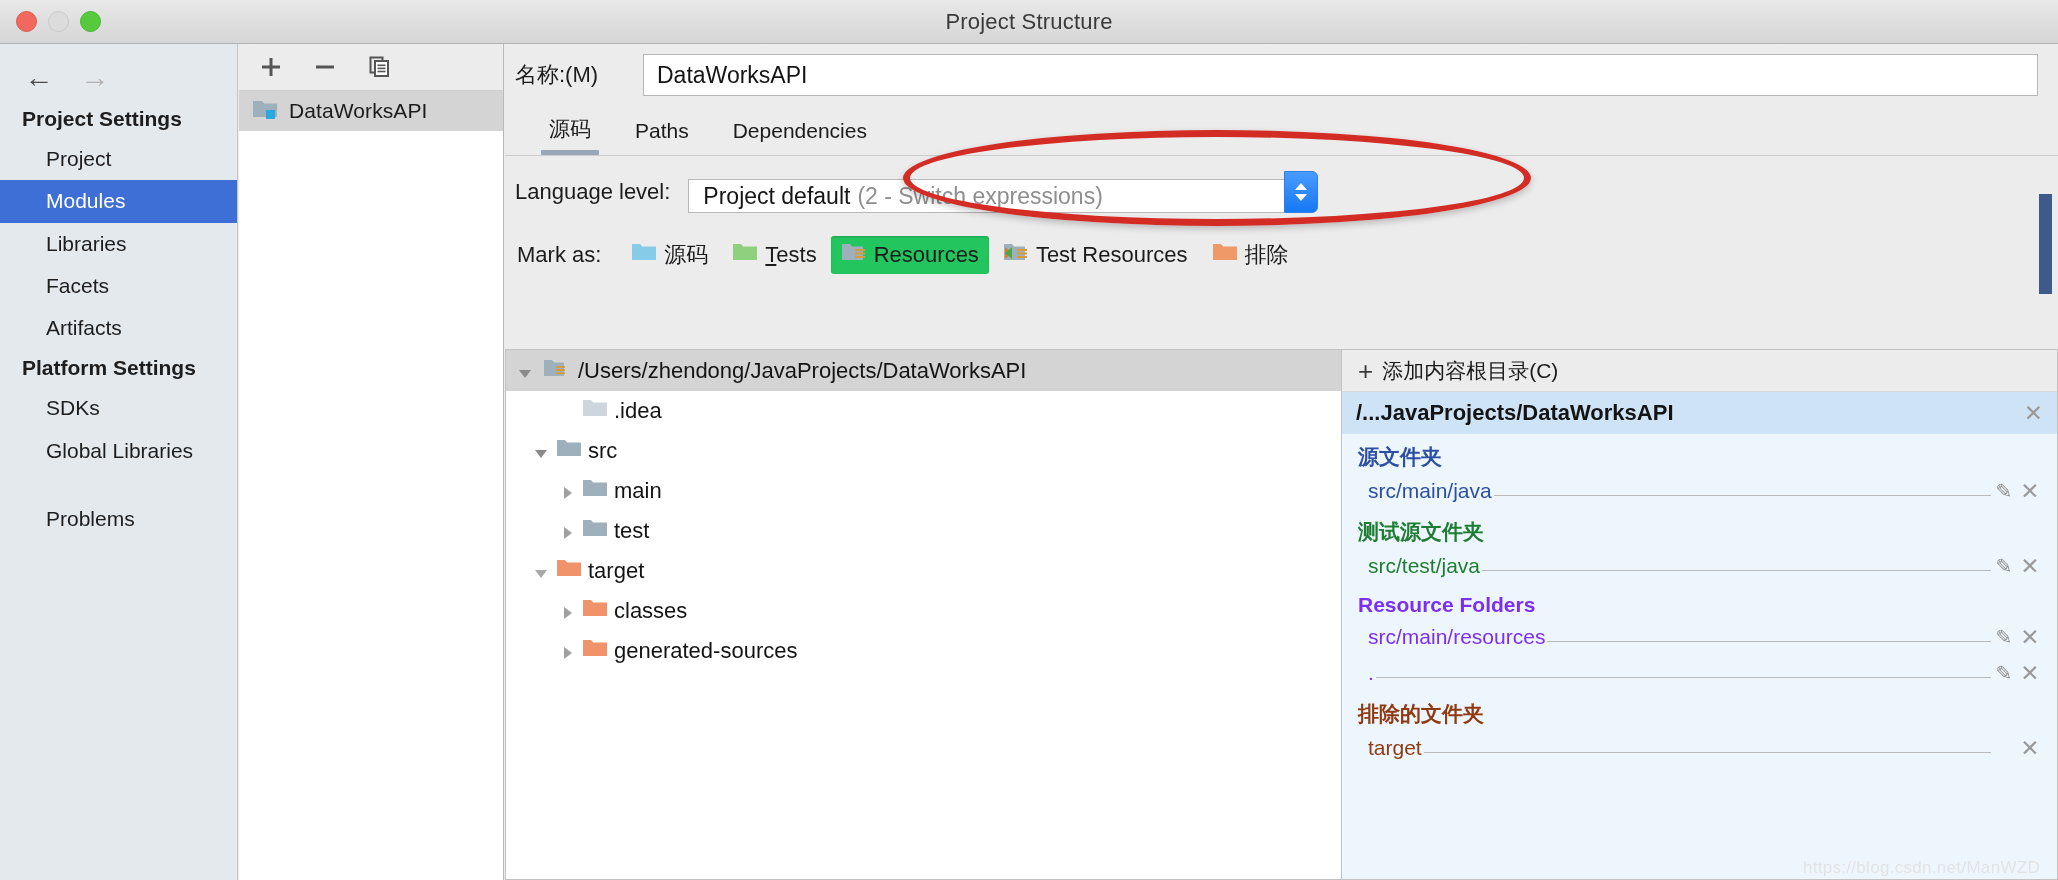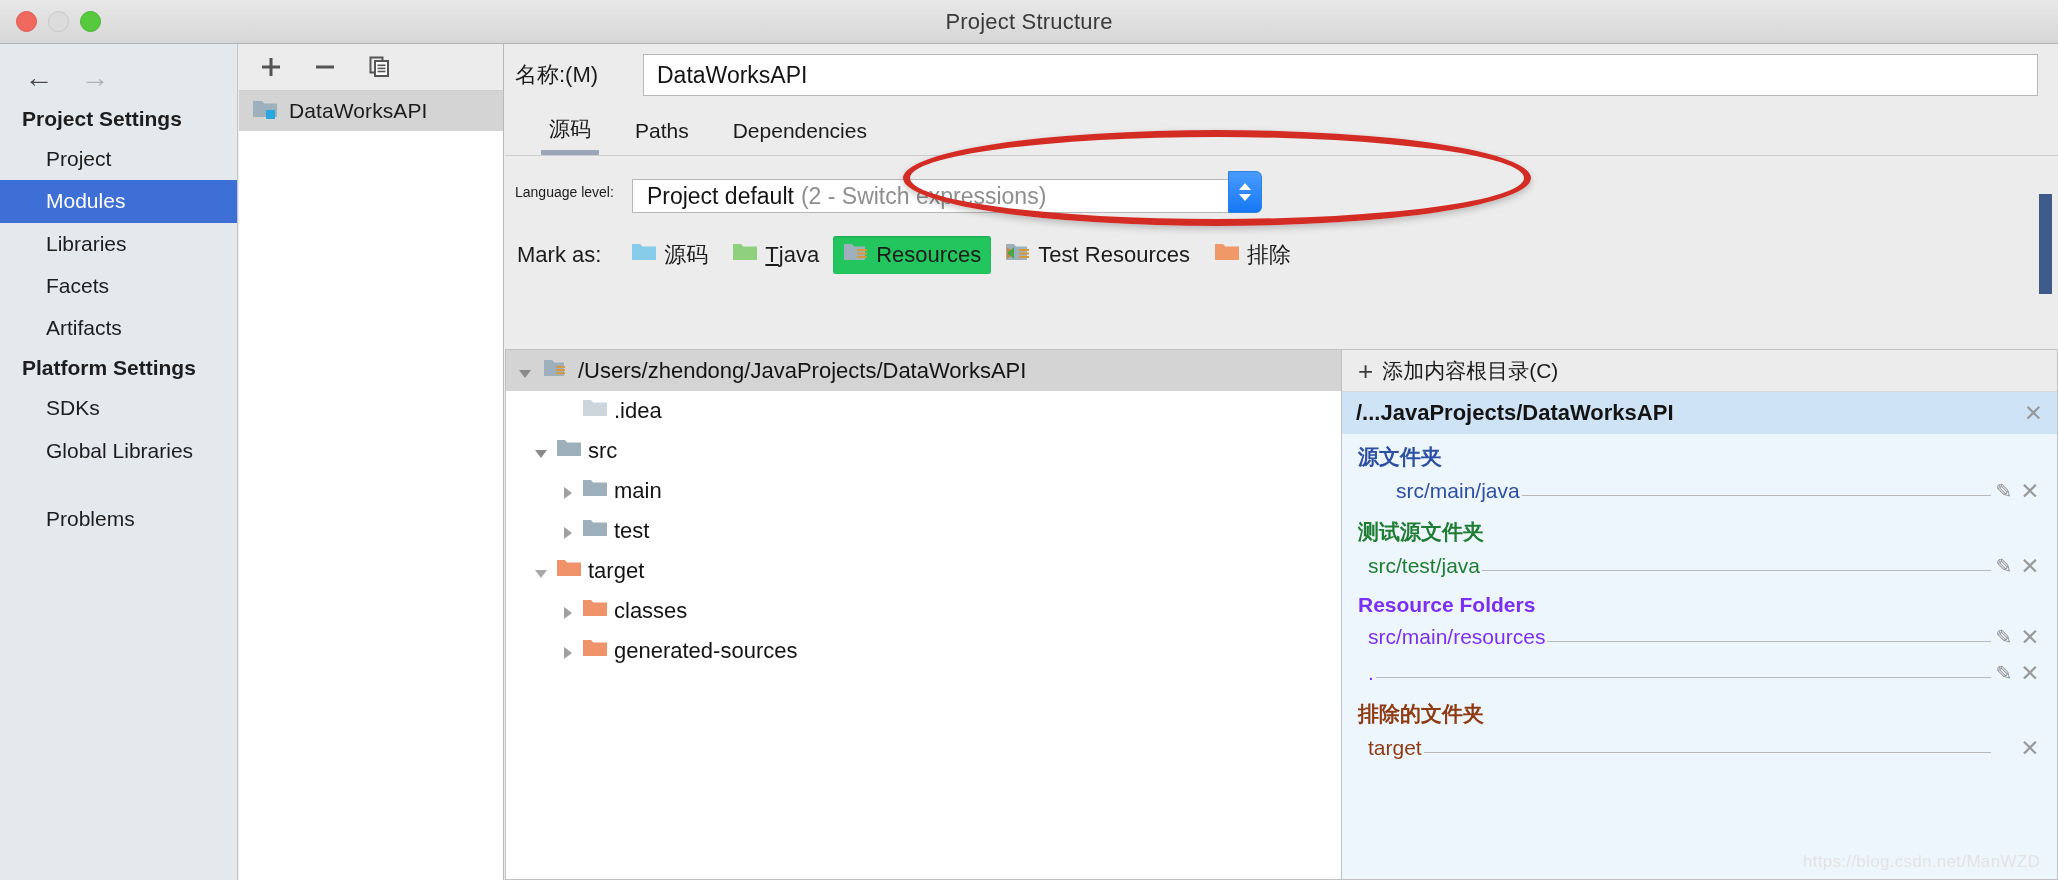--- a/index.html
+++ b/index.html
@@ -95,21 +95,21 @@
     font-size: 21px; color: #1b1b1b; padding: 0 22px 12px 22px;
     position: relative;
   }
   .tab.active::after {
     content: ""; position: absolute; left: 14px; right: 14px; bottom: 0;
     height: 5px; background: #9aa7b8; border-radius: 1px;
   }
 
   
   .langrow { display: flex; align-items: center; height: 72px; padding-left: 10px; position: relative; }
-  .langlabel { font-size: 14px; color: #1b1b1b; }
+  .langlabel { font-size: 22px; color: #1b1b1b; }
   .langcombo {
     margin-left: 18px; position: relative; display: flex; align-items: stretch;
     width: 630px; height: 42px;
   }
   .langfield {
     flex: 1; background: #ffffff; border: 1px solid #b7b7b7; border-right: none;
     display: flex; align-items: center; padding-left: 14px; gap: 7px;
     font-size: 23px; white-space: nowrap; overflow: hidden; margin-top: 8px;
   }
   .lang-main { color: #141414; }
@@ -177,38 +177,38 @@
   }
   .grp-title { font-size: 21px; font-weight: bold; padding: 9px 0 2px 16px; }
   .grp-src   { color: #2b4fa2; }
   .grp-test  { color: #1e7d32; }
   .grp-res   { color: #7b2ff2; }
   .grp-exc   { color: #8f3a12; }
   .pathrow {
     display: flex; align-items: center; gap: 0; padding: 3px 14px 3px 26px; height: 36px;
   }
   .pathtext { font-size: 21px; white-space: nowrap; }
-  .p-src  { color: #2b4fa2; margin-left: 28px; }
+  .p-src  { color: #2b4fa2; }
   .p-test { color: #1e7d32; }
   .p-res  { color: #7b2ff2; }
   .p-exc  { color: #8f3a12; }
   .dashline { flex: 1; border-bottom: 1px solid #b9b9b9; margin: 0 0 3px 2px; height: 12px; }
   .rowicon { width: 26px; display: flex; align-items: center; justify-content: center;
              color: #9a9a9a; font-size: 20px; }
   .pencil { color: #8d8d8d; }
   .xmark  { color: #9a9a9a; font-size: 23px; line-height: 1; }
 
   
   .rightaccent {
     position: absolute; right: 6px; top: 150px; width: 13px; height: 100px;
     background: #3d5a8a;
   }
   
   .watermark {
-    position: absolute; right: 18px; bottom: 8px;
+    position: absolute; right: 18px; bottom: 2px;
     font-size: 17px; color: #e3e3e3; letter-spacing: .3px;
   }
 </style>
 </head>
 <body>
 
 <div class="window">
 
   <div class="titlebar">
     <div class="traffic">
@@ -318,21 +318,21 @@
         </span>
         <span>源码</span>
       </div>
 
       <div class="markbtn">
         <span>
           <svg width="26" height="22" viewBox="0 0 26 22" aria-hidden="true">
             <path d="M1 3h8l2.2 2.4H25V19H1z" fill="#8fd07f"></path>
           </svg>
         </span>
-        <span><u>T</u><span>java</span></span>
+        <span><u>T</u><span>ests</span></span>
       </div>
 
       <div class="markbtn pressed">
         <span>
           <svg width="26" height="22" viewBox="0 0 26 22" aria-hidden="true">
             <path d="M1 3h8l2.2 2.4H22V19H1z" fill="#9fb0bd"></path>
             <rect x="14" y="8" width="10" height="2" fill="#d79a3a"></rect>
             <rect x="14" y="11.5" width="10" height="2" fill="#d79a3a"></rect>
             <rect x="14" y="15" width="10" height="2" fill="#d79a3a"></rect>
           </svg>

